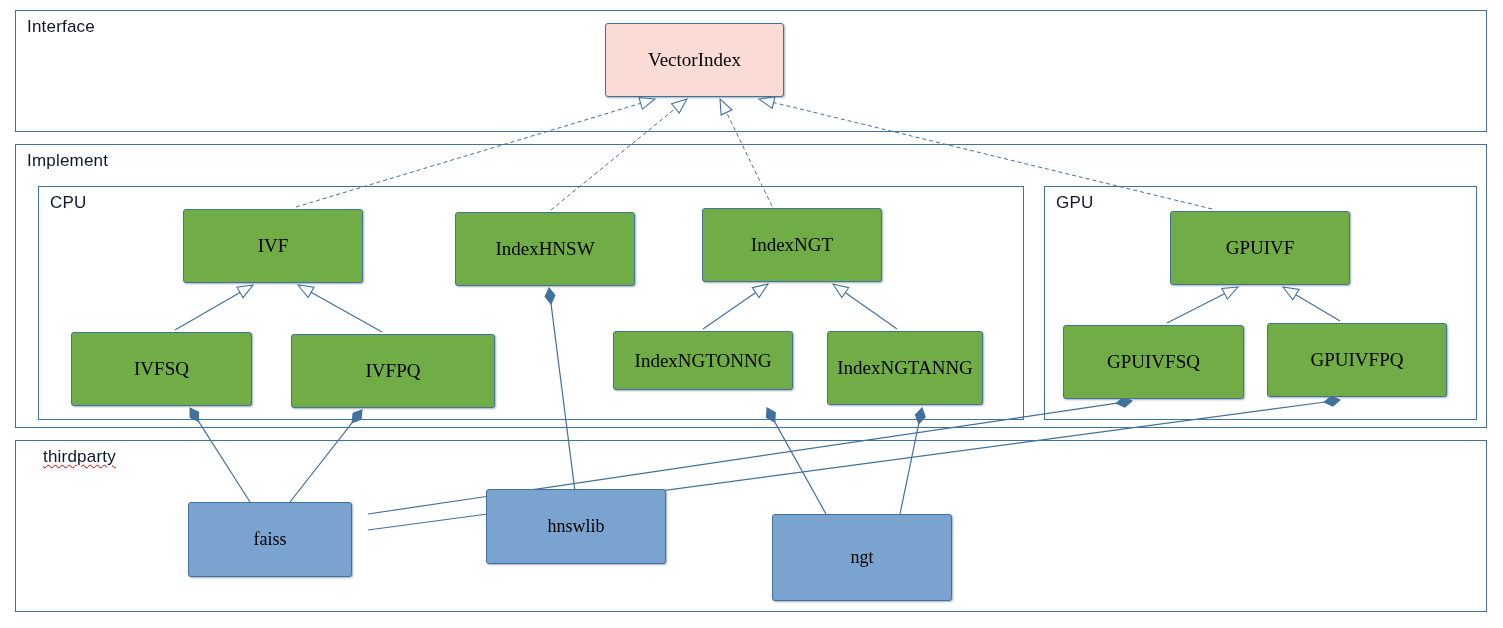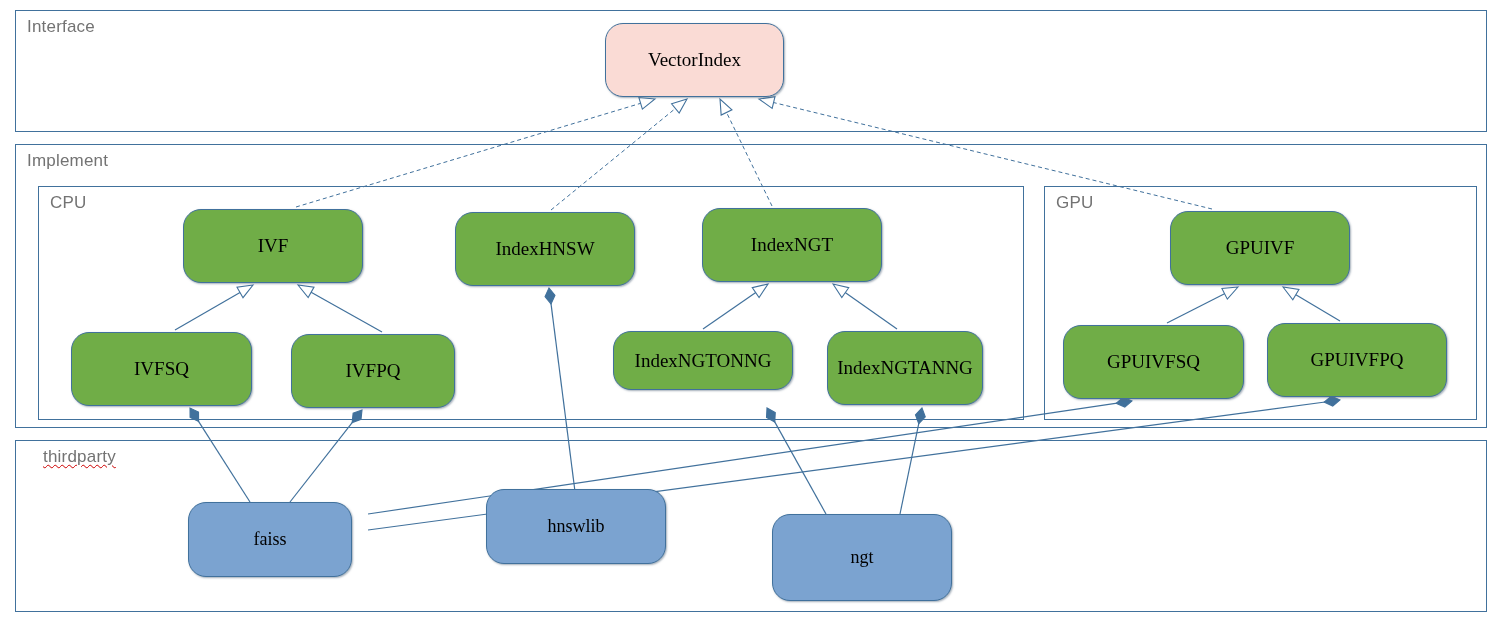--- a/index.html
+++ b/index.html
@@ -1,23 +1,23 @@
 <!DOCTYPE html>
 <html><head>
 <meta charset="utf-8">
 <style>
   html,body{margin:0;padding:0;background:#ffffff;}
   body{width:1503px;height:628px;font-family:"Liberation Sans",sans-serif;}
   #stage{position:relative;width:1503px;height:628px;overflow:hidden;background:#fff;}
   svg.edges{position:absolute;left:0;top:0;width:1503px;height:628px;overflow:visible;}
   .group-box{position:absolute;border:1px solid #41719c;background:transparent;box-sizing:border-box;}
-  .group-label{position:absolute;font-family:"Liberation Sans",sans-serif;font-size:17px;color:#737373;white-space:nowrap;letter-spacing:.2px;}
+  .group-label{position:absolute;font-family:"Liberation Sans",sans-serif;font-size:17px;color:#0f172a;white-space:nowrap;letter-spacing:.2px;}
   .group-label.spell{ text-decoration:underline; text-decoration-color:#cc0000;
       text-decoration-style:wavy; text-decoration-thickness:1px; text-underline-offset:2px;}
-  .node{position:absolute;box-sizing:border-box;border-radius:18px;
+  .node{position:absolute;box-sizing:border-box;border-radius:3px;
         display:flex;align-items:center;justify-content:center;
         font-family:"Liberation Serif",serif;font-size:19px;color:#000;
         border:1px solid #41719c;z-index:3;
         box-shadow:1px 1px 2px rgba(90,110,130,.55);}
   .node.iface{background:#fadbd5;}
   .node.cpu,.node.gpu{background:#70ad47;}
   .node.third{background:#7ba3d0;font-size:18px;}
   .node span{pointer-events:none;}
 </style>
 </head>
@@ -149,21 +149,21 @@
       </div>
       <div class="node cpu" style="left: 455px; top: 212px; width: 180px; height: 74px;">
         <span>IndexHNSW</span>
       </div>
       <div class="node cpu" style="left: 702px; top: 208px; width: 180px; height: 74px;">
         <span>IndexNGT</span>
       </div>
       <div class="node cpu" style="left: 71px; top: 332px; width: 181px; height: 74px;">
         <span>IVFSQ</span>
       </div>
-      <div class="node cpu" style="left: 291px; top: 334px; width: 164px; height: 74px;">
+      <div class="node cpu" style="left: 291px; top: 334px; width: 204px; height: 74px;">
         <span>IVFPQ</span>
       </div>
       <div class="node cpu" style="left: 613px; top: 331px; width: 180px; height: 59px;">
         <span>IndexNGTONNG</span>
       </div>
       <div class="node cpu" style="left: 827px; top: 331px; width: 156px; height: 74px;">
         <span>IndexNGTANNG</span>
       </div>
       <div class="node gpu" style="left: 1170px; top: 211px; width: 180px; height: 74px;">
         <span>GPUIVF</span>

